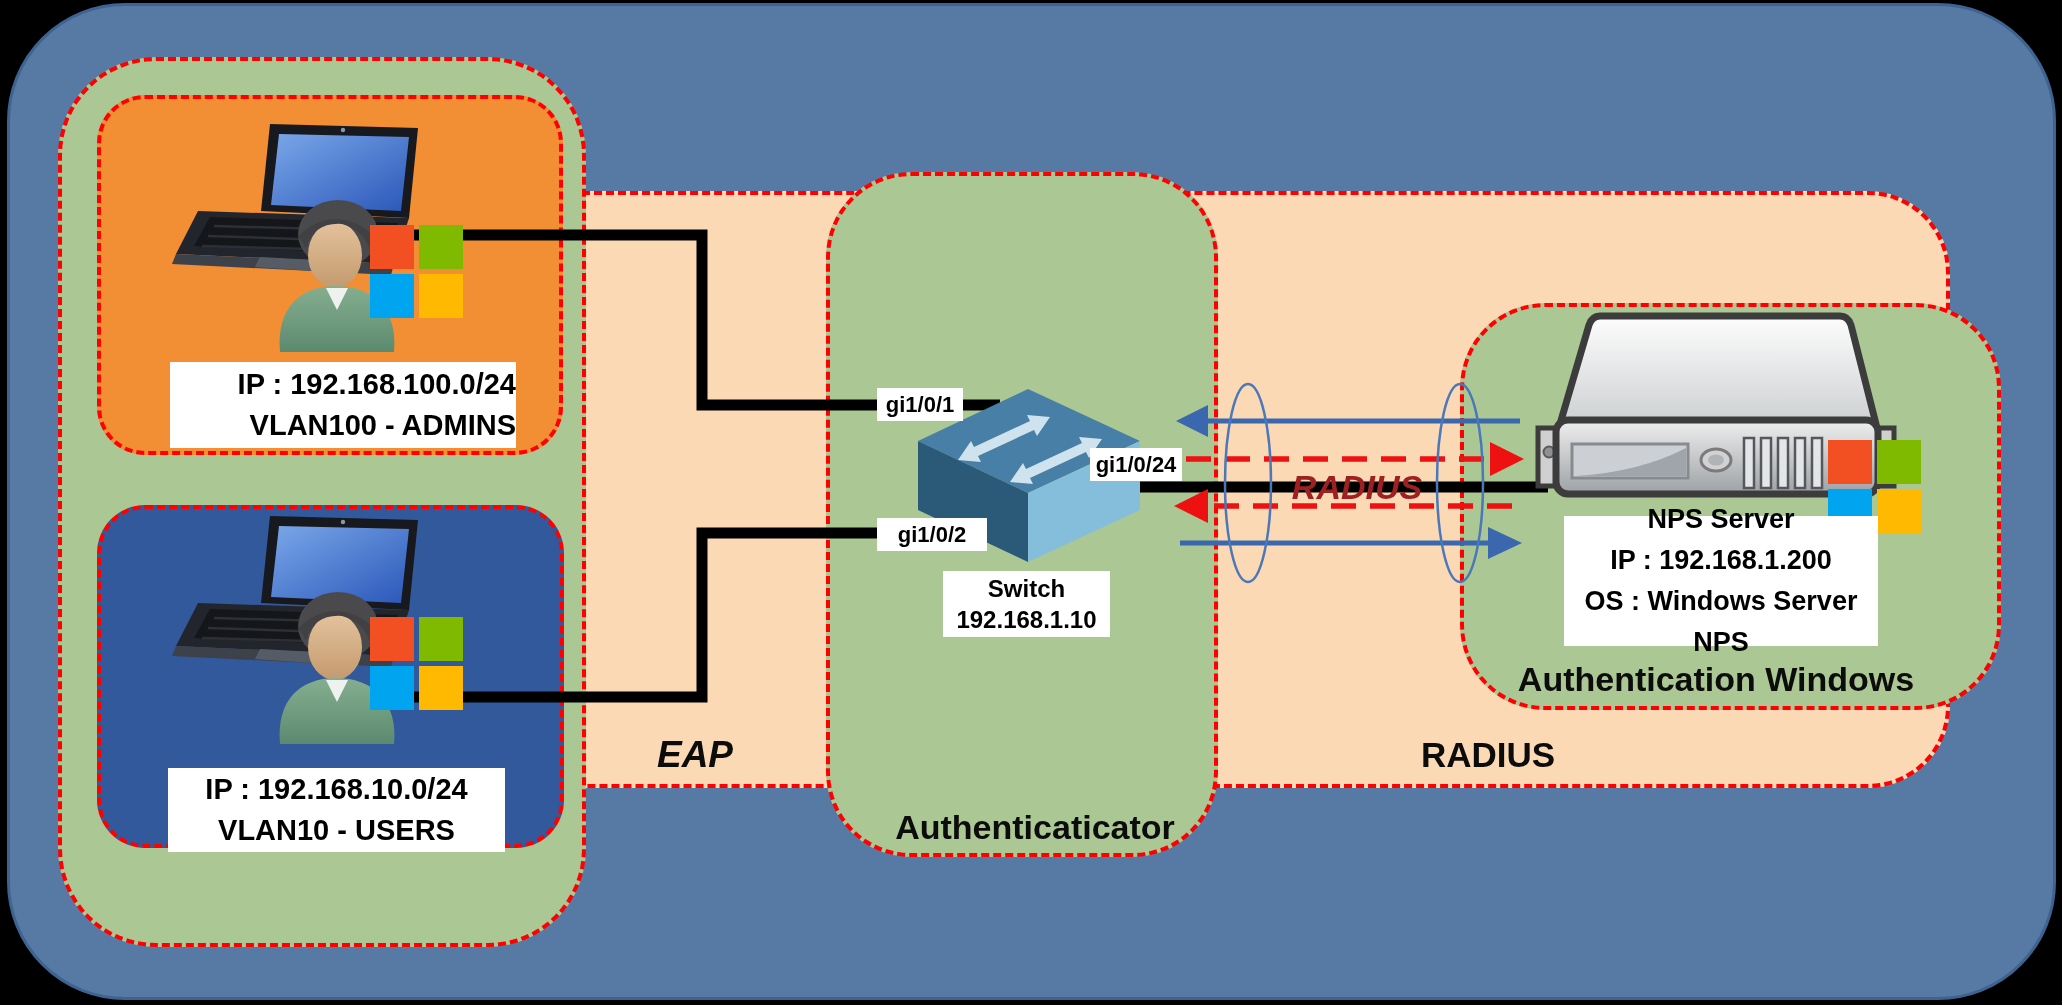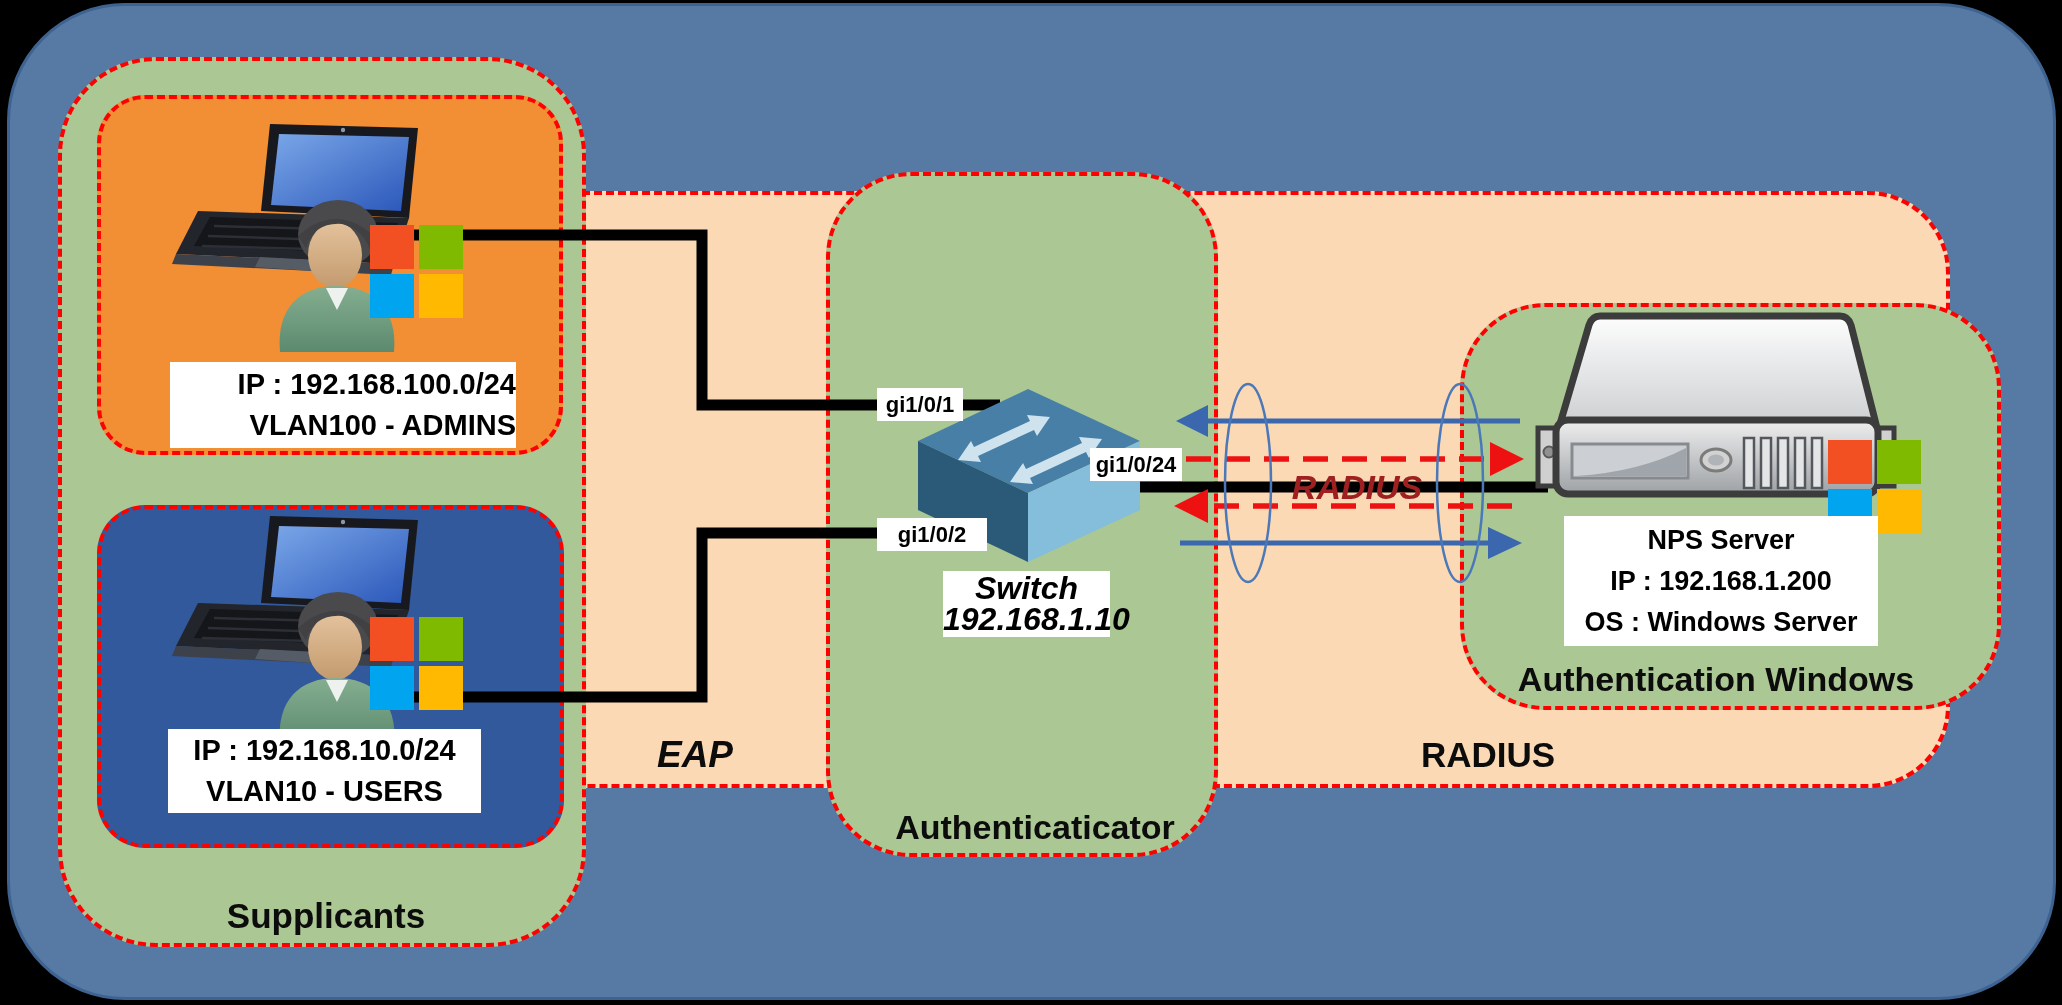--- a/index.html
+++ b/index.html
@@ -26,22 +26,22 @@
   .lbl-supplicants{left:133px;top:896px;width:386px;font-size:35px;}
   .lbl-authenticator{left:835px;top:808px;width:400px;font-size:34px;}
   .lbl-authserver{left:1466px;top:660px;width:500px;font-size:34px;}
   .lbl-eap{left:595px;top:734px;width:200px;font-size:37px;font-style:italic;}
   .lbl-radiusband{left:1388px;top:735px;width:200px;font-size:35px;}
   .lbl-radiuslink{left:1237px;top:468px;width:240px;font-size:34px;font-style:italic;
     font-weight:bold;color:var(--link-red,#9e2020);text-align:center;z-index:3;position:absolute;}
   .info-label{position:absolute;z-index:3;background:#fff;color:#000;font-weight:bold;
     text-align:center;display:flex;flex-direction:column;justify-content:center;box-sizing:border-box;}
   .lbl-admins{left:170px;top:362px;width:346px;height:86px;font-size:29px;line-height:41px;text-align:right;}
-  .lbl-users{left:168px;top:729px;width:313px;height:84px;font-size:29px;line-height:41px;text-align:center;}
-  .lbl-switch{left:943px;top:571px;width:167px;height:66px;font-size:32px;line-height:31px;font-style:italic;}
+  .lbl-users{left:168px;top:768px;width:337px;height:84px;font-size:29px;line-height:41px;text-align:center;}
+  .lbl-switch{left:943px;top:571px;width:167px;height:66px;font-size:24px;line-height:31px;}
   .lbl-nps{left:1564px;top:516px;width:314px;height:130px;font-size:27px;line-height:31px;gap:10px;}
   .port-label{position:absolute;z-index:3;background:#fff;color:#000;font-weight:bold;
     font-size:22px;display:flex;align-items:center;justify-content:center;box-sizing:border-box;}
   .port-1{left:877px;top:388px;width:86px;height:33px;}
   .port-2{left:877px;top:518px;width:110px;height:33px;}
   .port-24{left:1090px;top:448px;width:92px;height:33px;}
 </style>
 </head>
 <body>
 
@@ -181,26 +181,26 @@
     <span>VLAN10 - USERS</span>
   </div>
   <div class="info-label lbl-switch">
     <span>Switch</span>
     <span>192.168.1.10</span>
   </div>
   <div class="info-label lbl-nps">
     <span>NPS Server</span>
     <span>IP : 192.168.1.200</span>
     <span>OS : Windows Server</span>
+    <span>NPS</span>
   </div>
 
   <div class="port-label port-1">gi1/0/1</div>
   <div class="port-label port-2">gi1/0/2</div>
   <div class="port-label port-24">gi1/0/24</div>
 
-  <div class="zone-label lbl-supplicants">Supplicants</div>
   <div class="zone-label lbl-authenticator">Authenticaticator</div>
   <div class="zone-label lbl-authserver">Authentication Windows</div>
   <div class="zone-label lbl-eap">EAP</div>
   <div class="zone-label lbl-radiusband">RADIUS</div>
   <div class="lbl-radiuslink">RADIUS</div>
 
 </div>
 
 </body></html>

